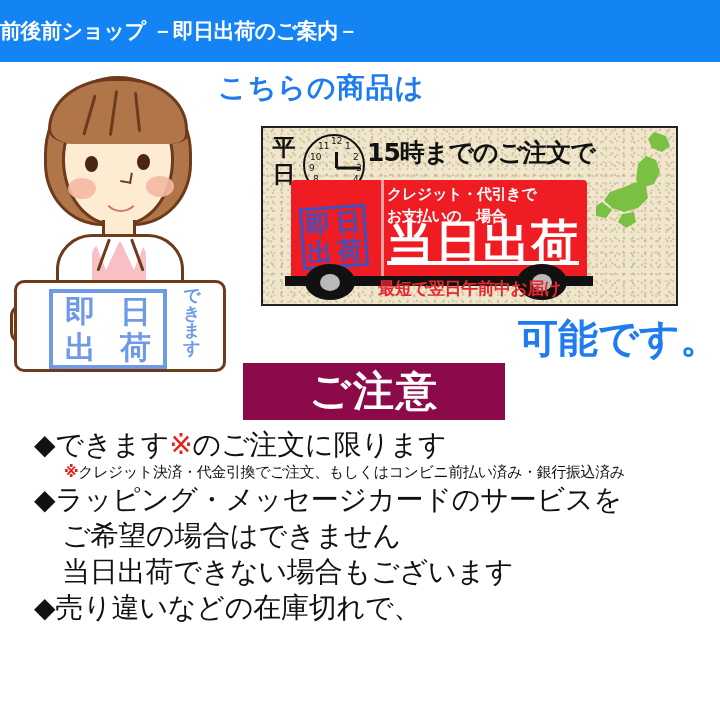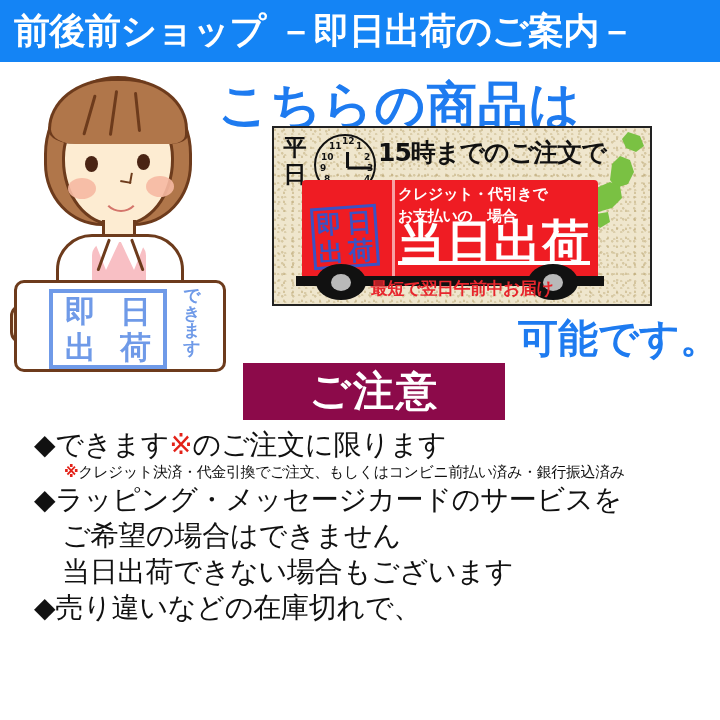--- a/index.html
+++ b/index.html
@@ -20,39 +20,38 @@
   .header-bar {
     position: absolute;
     left: 0; top: 0;
     width: 720px; height: 62px;
     background: #1484f5;
     display: flex;
     align-items: center;
   }
   .header-title {
     color: #ffffff;
-    font-size: 36px;
+    font-size: 21px;
     font-weight: bold;
     letter-spacing: -0.5px;
-    padding-left: 14px;
+    padding-left: 0;
     white-space: nowrap;
     line-height: 1;
   }
 
   
   .headline {
     position: absolute;
     left: 218px; top: 74px;
-    font-size: 50px;
+    font-size: 28px;
     font-weight: bold;
     color: #1e7bf0;
     letter-spacing: 1px;
     line-height: 1;
     white-space: nowrap;
-    margin-top: 6px;
   }
 
   
   .kanou {
     position: absolute;
     left: 518px; top: 318px;
     font-size: 40px;
     font-weight: bold;
     color: #1e7bf0;
     letter-spacing: 0px;
@@ -235,22 +234,22 @@
     border: 3px solid #6d3b1c;
     border-radius: 12px;
     box-sizing: border-box;
   }
   .hand.left { left: 2px; }
   .hand.right { left: 186px; }
 
   
   .truck {
     position: absolute;
-    left: 272px; top: 126px;
-    width: 380px; height: 180px;
+    left: 261px; top: 126px;
+    width: 417px; height: 180px;
     background: #efe6cd;
     border: 2px solid #222222;
     box-sizing: border-box;
     overflow: hidden;
   }
   .truck-noise {
     position: absolute;
     inset: 0;
     background-image:
       radial-gradient(circle at 10% 20%, rgba(190,170,120,.55) 1px, transparent 1.6px),
@@ -263,21 +262,21 @@
     position: absolute;
     left: 40px; top: 6px;
     width: 62px; height: 62px;
     border: 2.5px solid #111111;
     border-radius: 50%;
     box-sizing: border-box;
   }
   .clock-num {
     position: absolute;
     font-size: 9px;
-    font-weight: bold;
+    font-weight: normal;
     color: #111111;
     line-height: 1;
   }
   .clock-hand {
     position: absolute;
     background: #111111;
     transform-origin: bottom center;
   }
   .clock-hand.hour {
     left: 29.5px; top: 16px;

